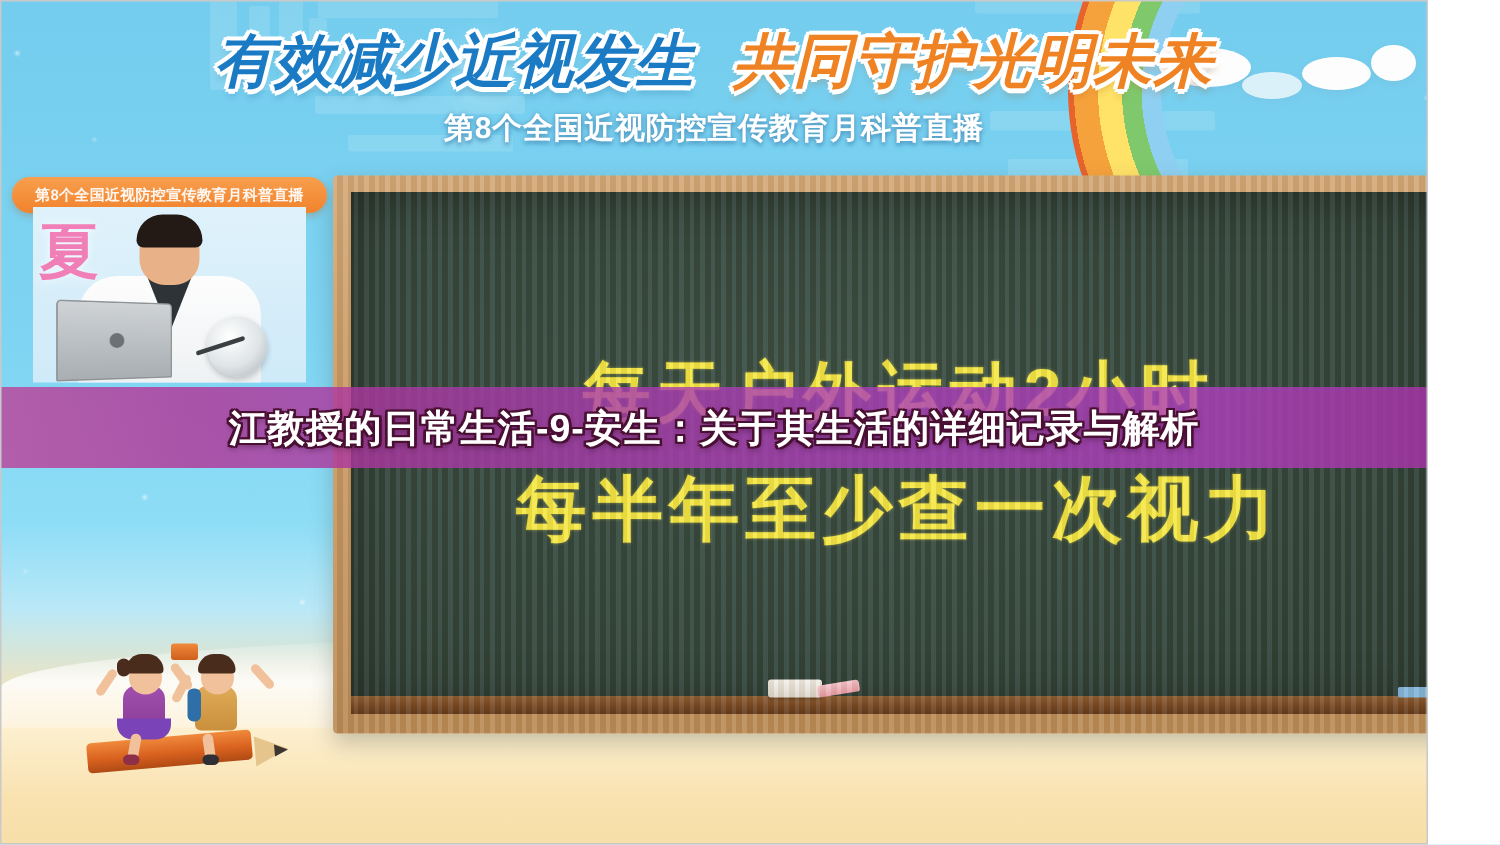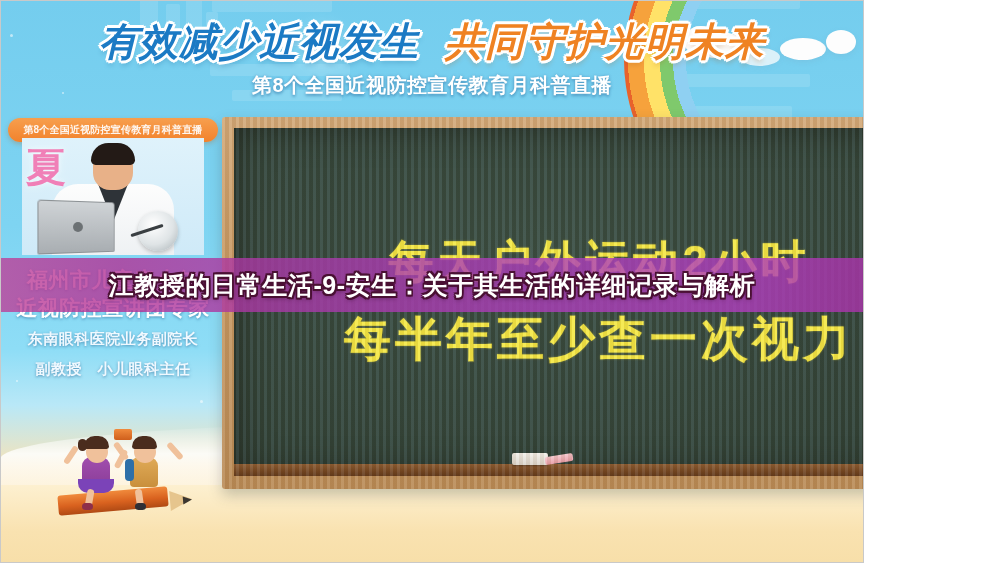--- a/index.html
+++ b/index.html
@@ -4,21 +4,21 @@
 <style>
   * { margin:0; padding:0; box-sizing:border-box; }
   html, body {
     width:1000px; height:563px; overflow:hidden;
     font-family:"Liberation Sans","DejaVu Sans",sans-serif;
     background:#ffffff;
   }
 
   #stage {
     position:relative;
-    width:864px; height:563px;
+    width:952px; height:563px;
     overflow:hidden;
     background:#7ed2f0;
   }
 
   
   .sky {
     position:absolute; inset:0;
     background:
       linear-gradient(180deg,#74cdee 0%, #7ed4f2 40%, #8eddf6 62%, #b9e8f7 72%, #f6e3b8 83%, #fbeccb 100%);
   }
@@ -377,26 +377,20 @@
       <span>第8个全国近视防控宣传教育月科普直播</span>
     </div>
     <div class="photo">
       <div class="doc-coat"></div>
       <div class="doc-shirt"></div>
       <div class="doc-head"></div>
       <div class="doc-hair"></div>
       <div class="laptop"></div>
       <div class="eyemodel"></div>
     </div>
-    <div class="info">
-      <div class="big">福州市儿童青少年</div>
-      <div class="big">近视防控宣讲团专家</div>
-      <div class="small">东南眼科医院业务副院长</div>
-      <div class="small">副教授　小儿眼科主任</div>
-    </div>
   </div>
   <div class="season-mark">夏</div>
 
   <div class="kids">
     <div class="pencil-body"></div>
     <div class="pencil-tip"></div>
     <div class="pencil-lead"></div>
 
     <div class="kid" style="left:22px;bottom:20px;width:46px;height:70px;">
       <div class="arm" style="left:-6px;top:10px;transform:rotate(34deg);"></div>

